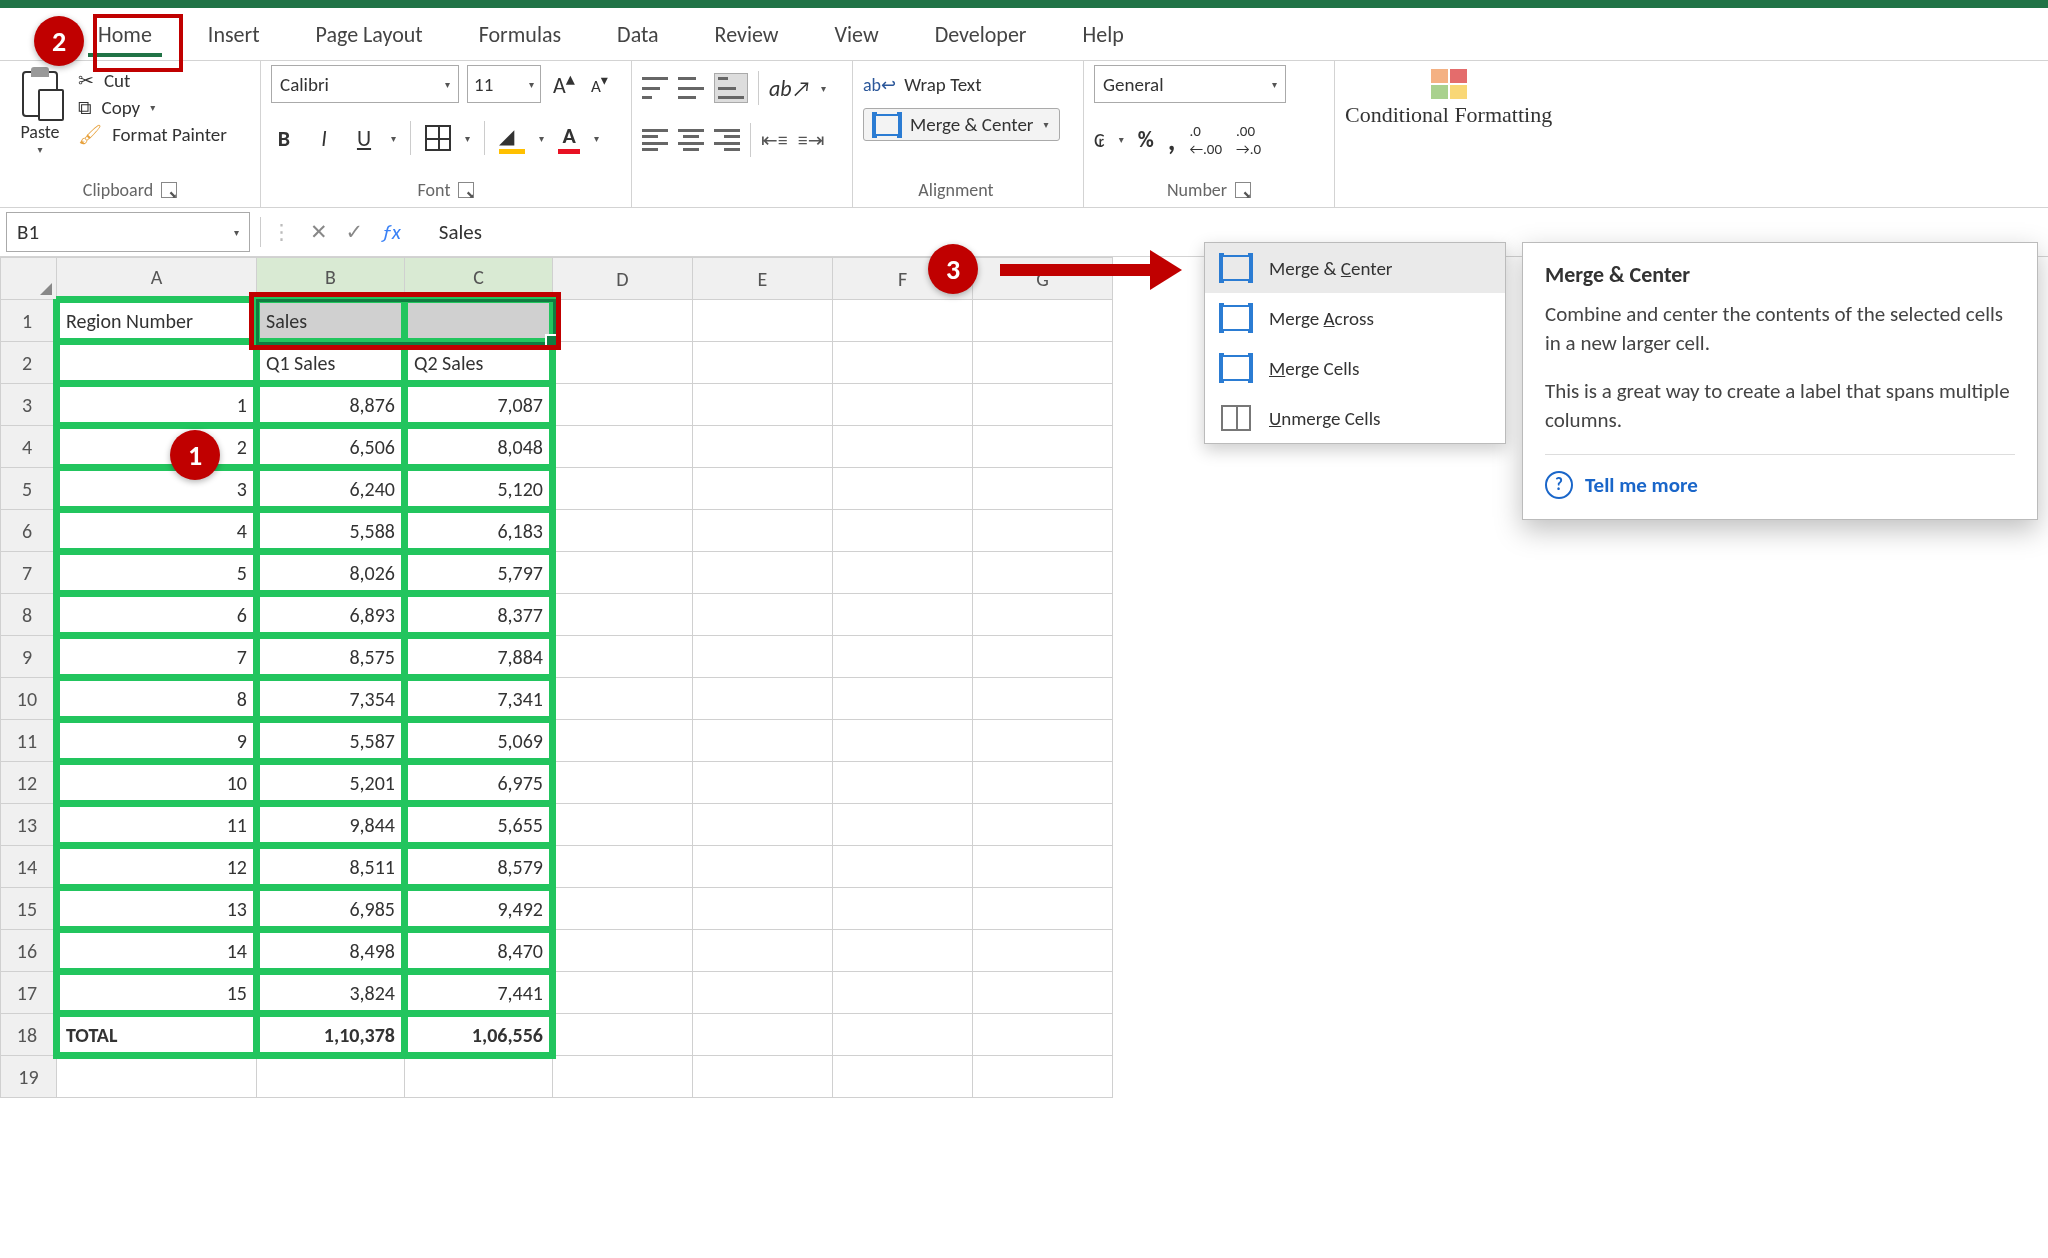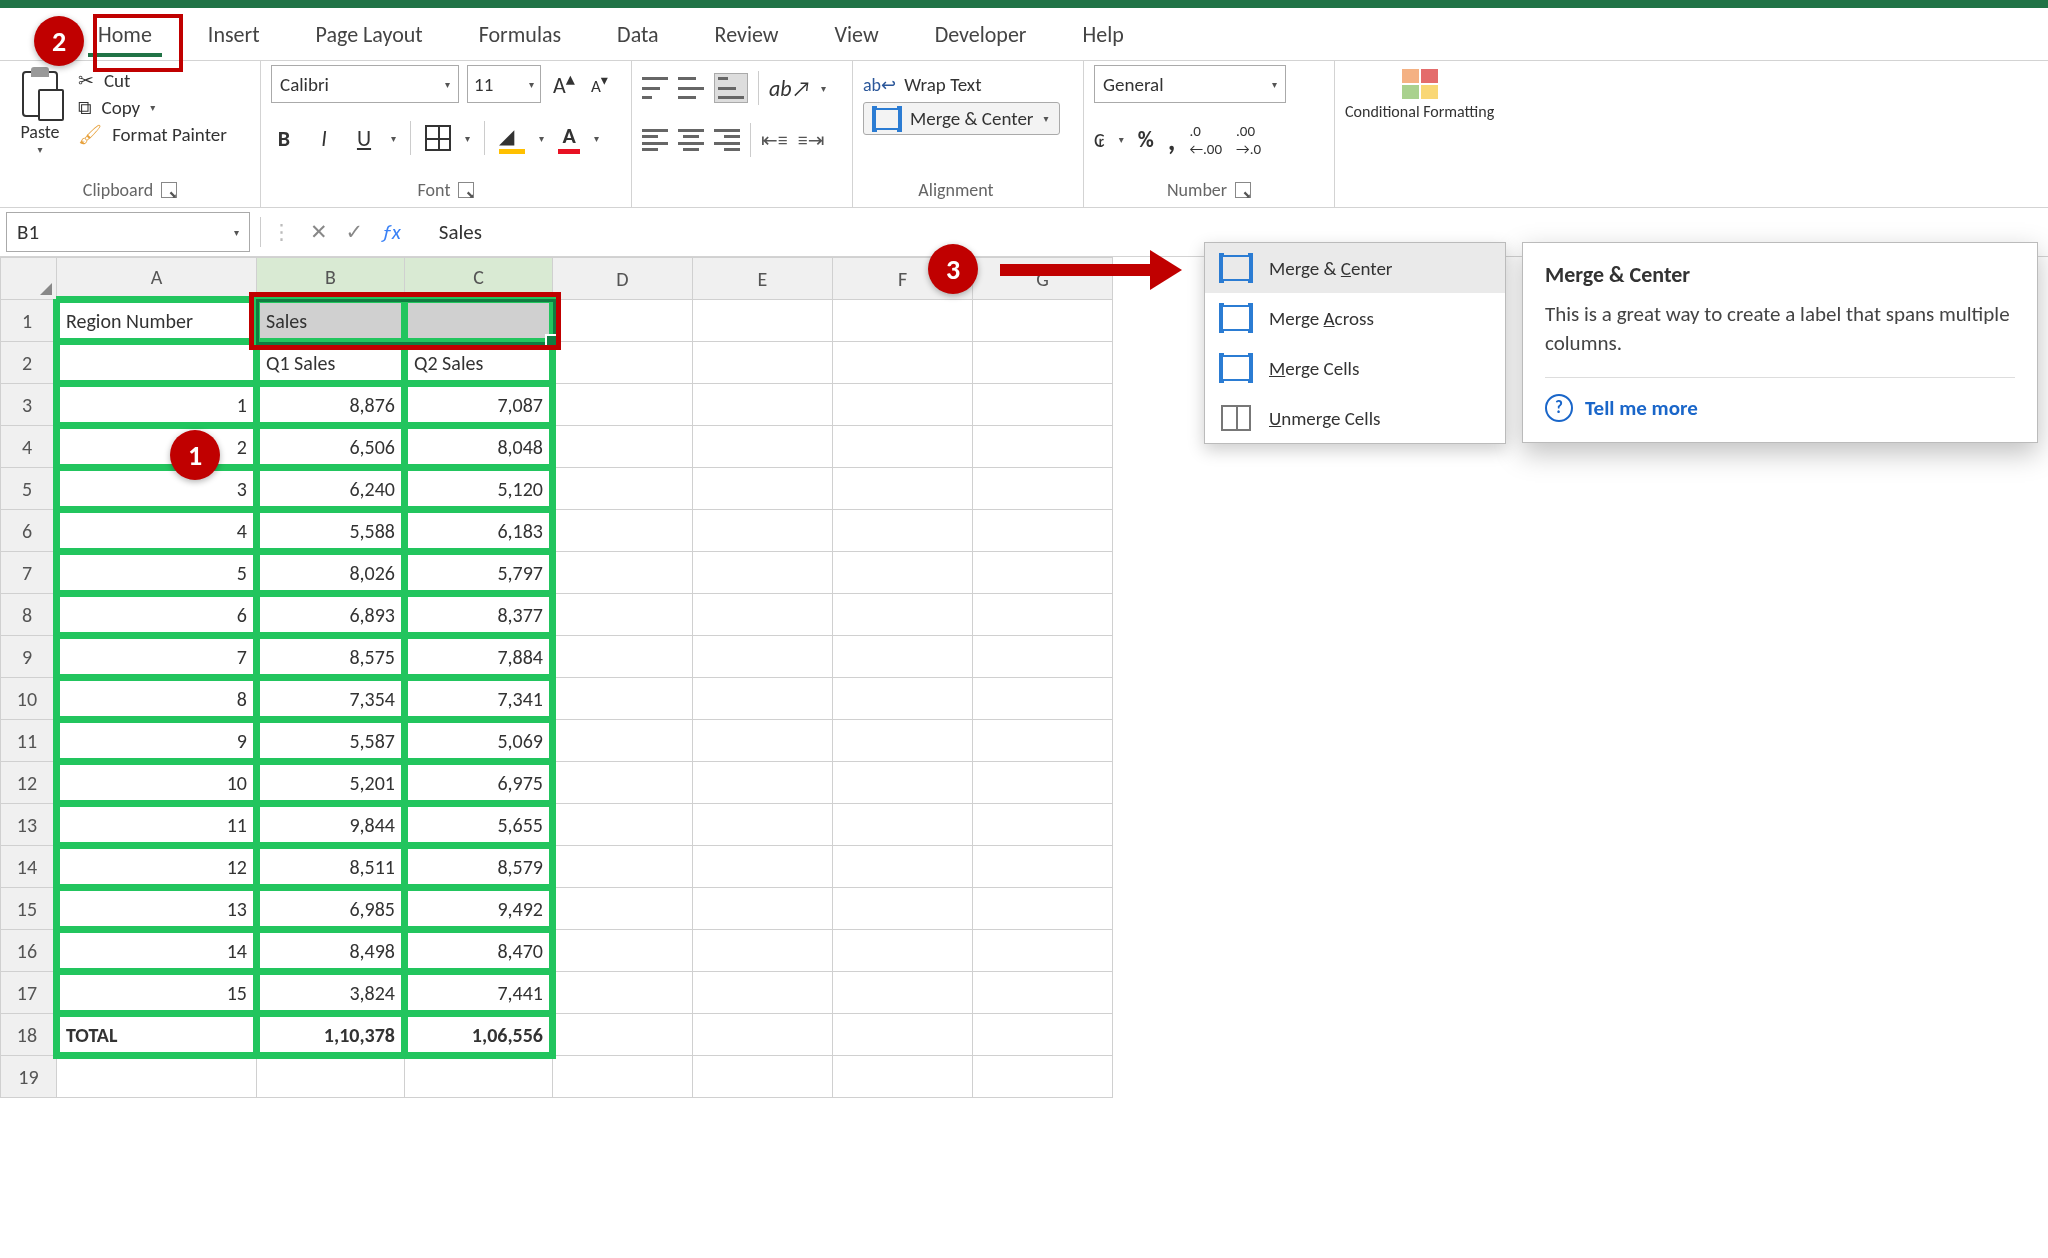--- a/index.html
+++ b/index.html
@@ -103,21 +103,21 @@
   .num-group .row2{display:flex;gap:14px;align-items:center;padding-top:18px;font-size:22px;}
   .acct-icon{font-size:20px;}
 
   
   .styles-group{padding-right:0;}
   .cf-icon{width:36px;height:30px;display:grid;grid-template-columns:1fr 1fr;grid-template-rows:1fr 1fr;gap:2px;margin:4px auto 4px auto;}
   .cf-icon span:nth-child(1){background:#f4b183;}
   .cf-icon span:nth-child(2){background:#e46c6c;}
   .cf-icon span:nth-child(3){background:#a9d18e;}
   .cf-icon span:nth-child(4){background:#f9d776;}
-  .cf-label{font-size:16px;text-align:center;line-height:1.1;}
+  .cf-label{font-size:22px;text-align:center;line-height:1.1;font-family:Liberation Serif, serif;}
 
   
   .merge-menu{position:absolute;top:242px;left:1204px;width:300px;background:#fff;border:1px solid #bbb;box-shadow:0 6px 16px rgba(0,0,0,.2);font-size:19px;z-index:10;}
   .merge-menu .mi{display:flex;align-items:center;gap:18px;padding:12px 16px;cursor:pointer;}
   .merge-menu .mi:hover,.merge-menu .mi.hovered{background:#eaeaea;}
   .mi-icon{width:26px;height:22px;border:2px solid #2b7cd3;position:relative;flex-shrink:0;}
   .mi-icon.mc::before{content:"";position:absolute;top:-4px;bottom:-4px;left:-4px;width:3px;border-top:2px solid #2b7cd3;border-bottom:2px solid #2b7cd3;border-left:2px solid #2b7cd3;}
   .mi-icon.mc::after{content:"";position:absolute;top:-4px;bottom:-4px;right:-4px;width:3px;border-top:2px solid #2b7cd3;border-bottom:2px solid #2b7cd3;border-right:2px solid #2b7cd3;}
   .mi-icon.un{border-color:#777;}
   .mi-icon.un::before{content:"";position:absolute;left:50%;top:0;bottom:0;border-left:2px solid #777;}
@@ -298,21 +298,21 @@
         <span class="indent-icon">⇤≡</span>
         <span class="indent-icon">≡⇥</span>
       </div>
     </div>
     <div class="group-label">
         <span style="visibility:hidden;">Alignment</span>
       </div>
   </div>
 
   <div class="group wrap-group">
-    <div class="group-body" style="flex-direction:column;gap:0;padding-top:2px;">
+    <div class="group-body" style="flex-direction:column;gap:6px;padding-top:2px;">
       <div class="wline">
         <span class="wrap-icon">ab↩</span>
         <span>Wrap Text</span>
       </div>
       <div class="merge-btn-frame">
         <span class="merge-cell-icon"></span>
         <span>Merge &amp; Center</span>
         <span class="chev">▾</span>
       </div>
     </div>
@@ -375,20 +375,21 @@
     <span><span class="underline-letter">M</span>erge Cells</span>
   </div>
   <div class="mi">
     <span class="mi-icon un"></span>
     <span><span class="underline-letter">U</span>nmerge Cells</span>
   </div>
 </div>
 
 <div class="tooltip">
   <h4>Merge &amp; Center</h4>
+  <p>Combine and center the contents of the selected cells in a new larger cell.</p>
   <p>This is a great way to create a label that spans multiple columns.</p>
   <hr>
   <div class="tm">
     <span class="q-icon">?</span>
     <span>Tell me more</span>
   </div>
 </div>
 
 <div class="formula-bar">
   <div class="name-box">

